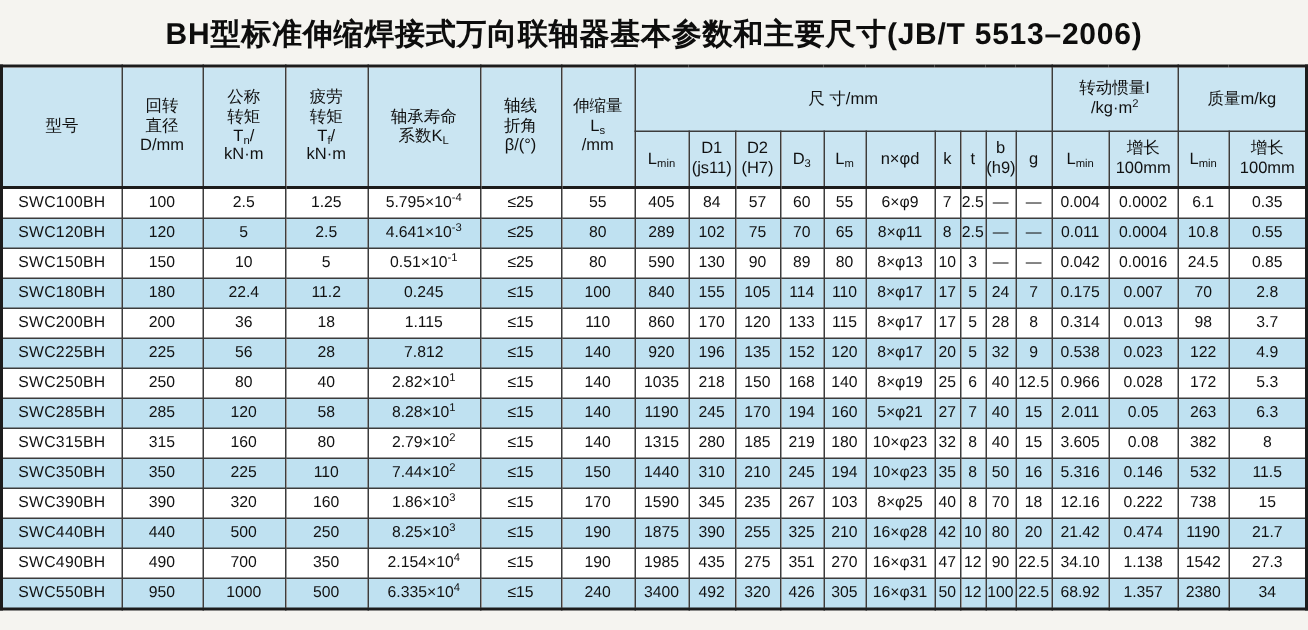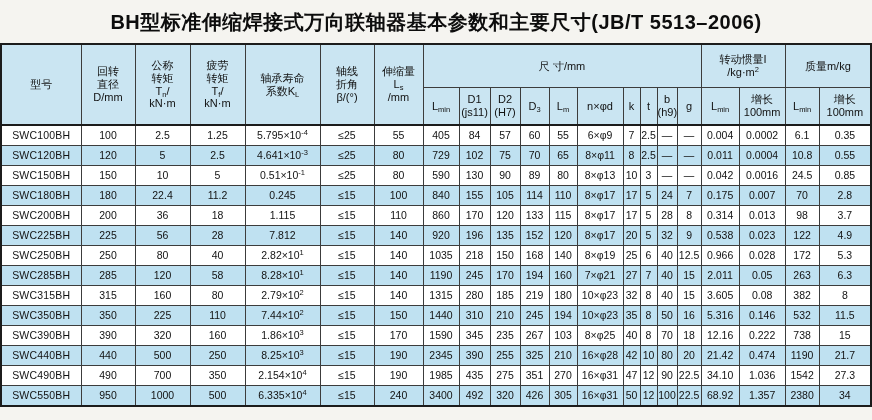--- a/index.html
+++ b/index.html
@@ -123,21 +123,21 @@
           <td>0.35</td>
         </tr>
         <tr class="stripe">
           <td class="model">SWC120BH</td>
           <td>120</td>
           <td>5</td>
           <td>2.5</td>
           <td>4.641×10<sup>-3</sup></td>
           <td>≤25</td>
           <td>80</td>
-          <td>729</td>
+          <td>289</td>
           <td>102</td>
           <td>75</td>
           <td>70</td>
           <td>65</td>
           <td>8×φ11</td>
           <td>8</td>
           <td>2.5</td>
           <td>—</td>
           <td>—</td>
           <td>0.011</td>
@@ -266,21 +266,21 @@
           <td>120</td>
           <td>58</td>
           <td>8.28×10<sup>1</sup></td>
           <td>≤15</td>
           <td>140</td>
           <td>1190</td>
           <td>245</td>
           <td>170</td>
           <td>194</td>
           <td>160</td>
-          <td>7×φ21</td>
+          <td>5×φ21</td>
           <td>27</td>
           <td>7</td>
           <td>40</td>
           <td>15</td>
           <td>2.011</td>
           <td>0.05</td>
           <td>263</td>
           <td>6.3</td>
         </tr>
         <tr>
@@ -353,21 +353,21 @@
           <td>15</td>
         </tr>
         <tr class="stripe">
           <td class="model">SWC440BH</td>
           <td>440</td>
           <td>500</td>
           <td>250</td>
           <td>8.25×10<sup>3</sup></td>
           <td>≤15</td>
           <td>190</td>
-          <td>2345</td>
+          <td>1875</td>
           <td>390</td>
           <td>255</td>
           <td>325</td>
           <td>210</td>
           <td>16×φ28</td>
           <td>42</td>
           <td>10</td>
           <td>80</td>
           <td>20</td>
           <td>21.42</td>
@@ -387,21 +387,21 @@
           <td>435</td>
           <td>275</td>
           <td>351</td>
           <td>270</td>
           <td>16×φ31</td>
           <td>47</td>
           <td>12</td>
           <td>90</td>
           <td>22.5</td>
           <td>34.10</td>
-          <td>1.036</td>
+          <td>1.138</td>
           <td>1542</td>
           <td>27.3</td>
         </tr>
         <tr class="stripe">
           <td class="model">SWC550BH</td>
           <td>950</td>
           <td>1000</td>
           <td>500</td>
           <td>6.335×10<sup>4</sup></td>
           <td>≤15</td>

